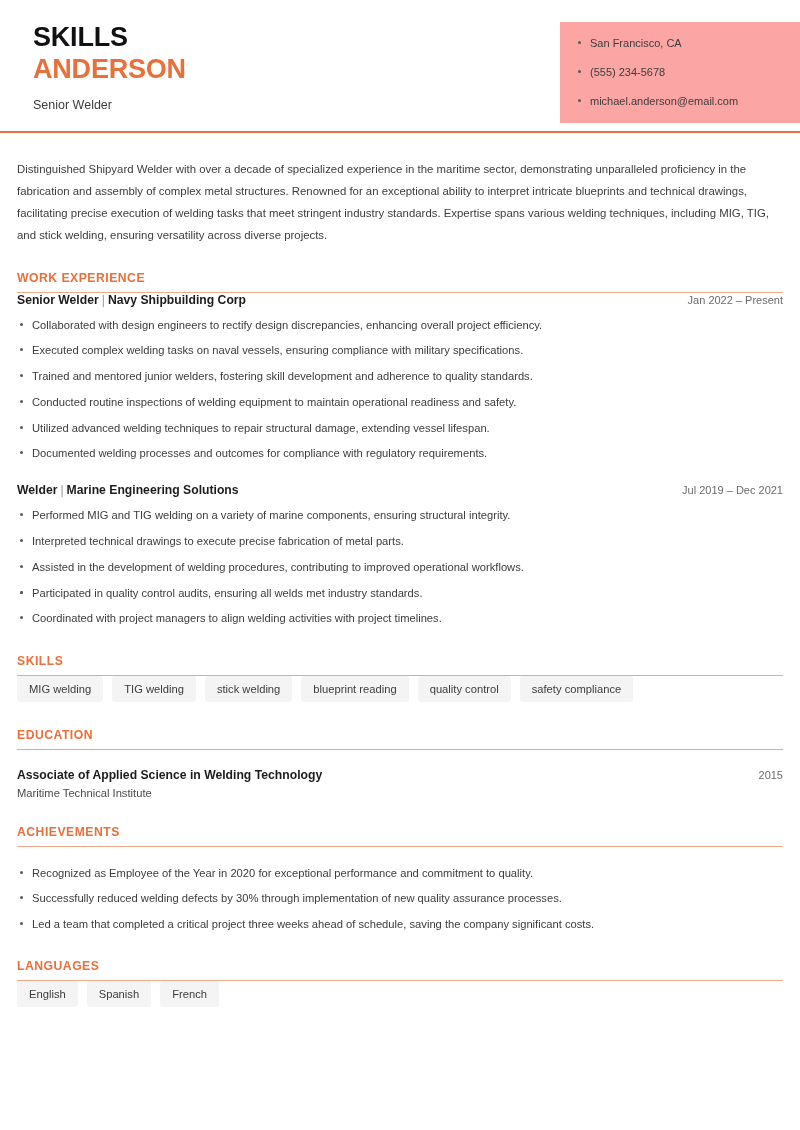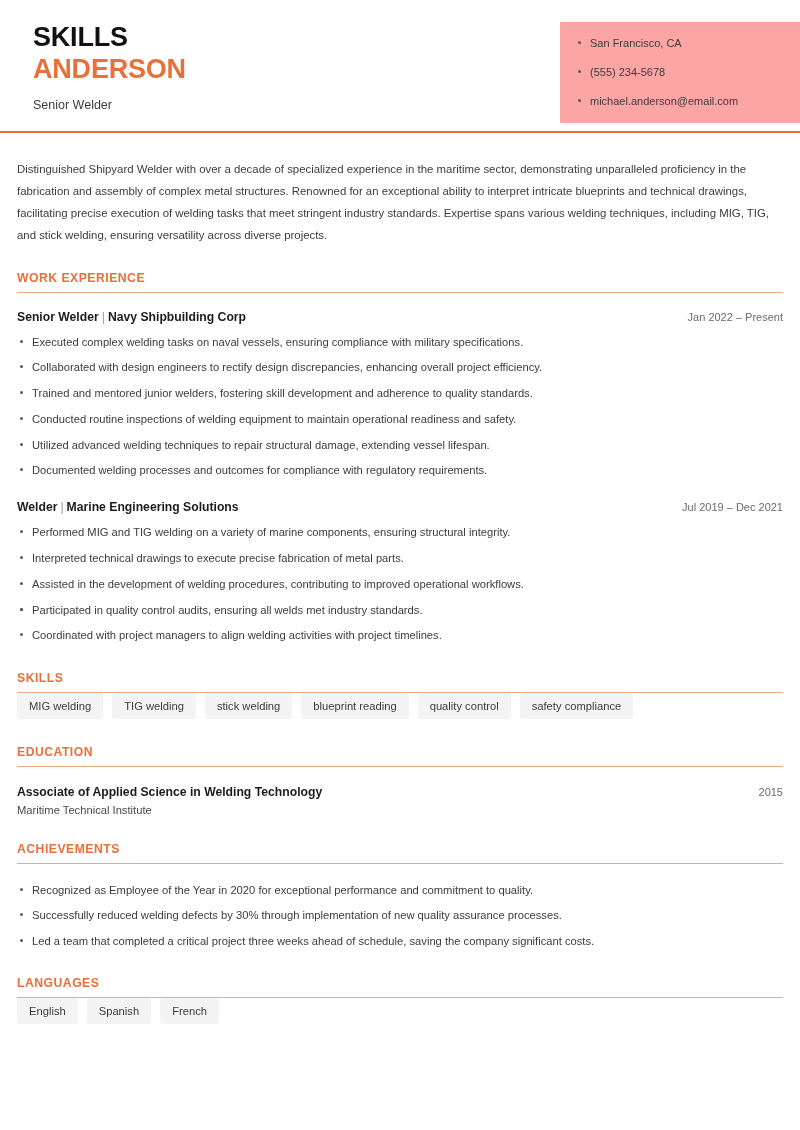--- a/index.html
+++ b/index.html
@@ -111,21 +111,21 @@
   }
 
   .section-rule {
     margin-top: 7px;
     height: 1px;
     background: #eea98a;
     width: 100%;
   }
 
   
-  .entry { margin-top: 17px; }
+  .entry { }
 
   .entry-head {
     display: flex;
     align-items: baseline;
     justify-content: space-between;
   }
 
   .entry-title {
     font-size: 12.2px;
     font-weight: bold;
@@ -231,22 +231,22 @@
       <div class="section-rule"></div>
 
       <div class="entry">
         <div class="entry-head">
           <div class="entry-title">
             <span>Senior Welder</span><span class="entry-sep">|</span><span>Navy Shipbuilding Corp</span>
           </div>
           <div class="entry-date">Jan 2022 – Present</div>
         </div>
         <ul class="bullets">
+          <li><span class="bdot"></span><span>Collaborated with design engineers to rectify design discrepancies, enhancing overall project efficiency.</span></li>
           <li><span class="bdot"></span><span>Executed complex welding tasks on naval vessels, ensuring compliance with military specifications.</span></li>
-          <li><span class="bdot"></span><span>Collaborated with design engineers to rectify design discrepancies, enhancing overall project efficiency.</span></li>
           <li><span class="bdot"></span><span>Trained and mentored junior welders, fostering skill development and adherence to quality standards.</span></li>
           <li><span class="bdot"></span><span>Conducted routine inspections of welding equipment to maintain operational readiness and safety.</span></li>
           <li><span class="bdot"></span><span>Utilized advanced welding techniques to repair structural damage, extending vessel lifespan.</span></li>
           <li><span class="bdot"></span><span>Documented welding processes and outcomes for compliance with regulatory requirements.</span></li>
         </ul>
       </div>
 
       <div class="entry" style="margin-top:22px;">
         <div class="entry-head">
           <div class="entry-title">

